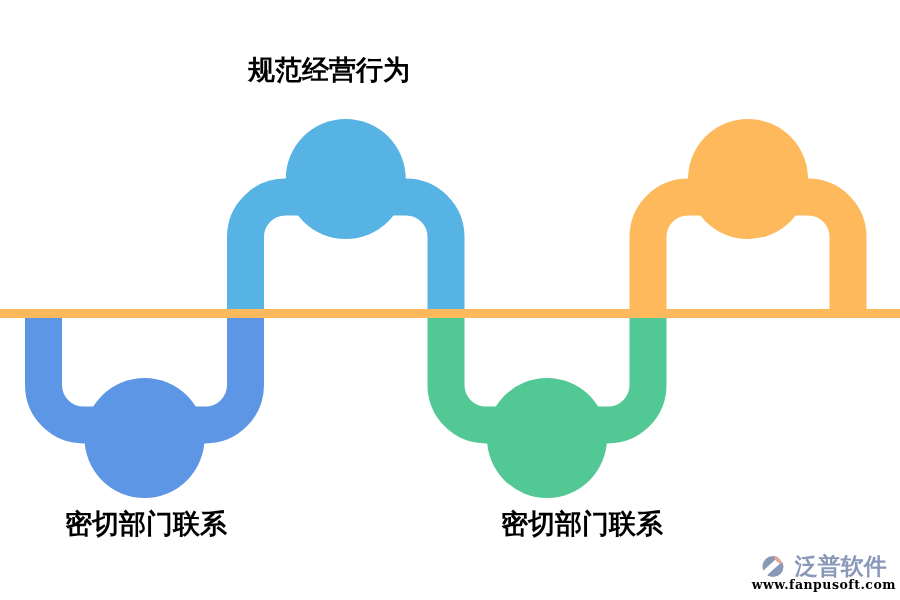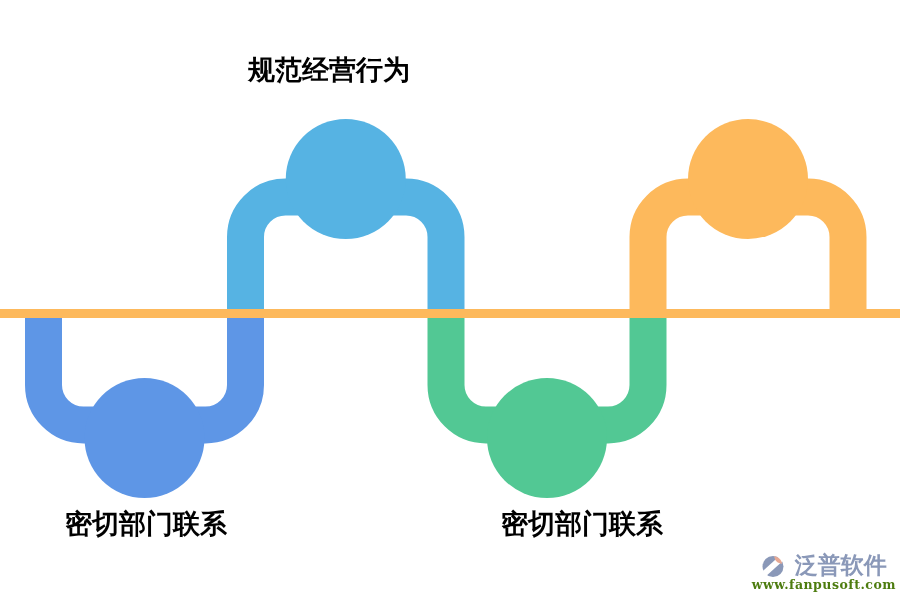--- a/index.html
+++ b/index.html
@@ -35,21 +35,21 @@
   .watermark {
     position: absolute;
     right: 4px;
     bottom: 9px;
     display: flex;
     flex-direction: column;
     align-items: center;
   }
   .watermark .brand-row {
     display: flex;
-    align-items: center;
+    align-items: flex-end;
     gap: 10px;
   }
   .watermark .brand-icon svg { display: block; }
   .watermark .brand-name {
     font-size: 23px;
     font-weight: bold;
     letter-spacing: 0px;
     line-height: 1;
   }
   .watermark .brand-url {
@@ -110,16 +110,16 @@
     <div class="brand-row">
       <span class="brand-icon">
         <svg width="24" height="24" viewBox="0 0 24 24">
           <circle cx="12" cy="12.5" r="10.5" fill="#8A98B8"></circle>
           <rect x="-3" y="9" width="30" height="6" fill="#ffffff" transform="rotate(-42 12 12.5)"></rect>
           <path d="M13.2 2.2 C 17.6 2.8 20.4 5.8 21.2 9.8 C 16.6 9.4 13.6 6.6 13.2 2.2 Z" fill="#E7A893"></path>
         </svg>
       </span>
       <span class="brand-name" id="brand-name" style="color: rgb(138, 152, 184);">泛普软件</span>
     </div>
-    <div class="brand-url" id="brand-url" style="color: #4d7c0f;">www.fanpusoft.com</div>
+    <div class="brand-url" id="brand-url" style="color: #000000;">www.fanpusoft.com</div>
   </div>
 
 </div>
 
 </body></html>

